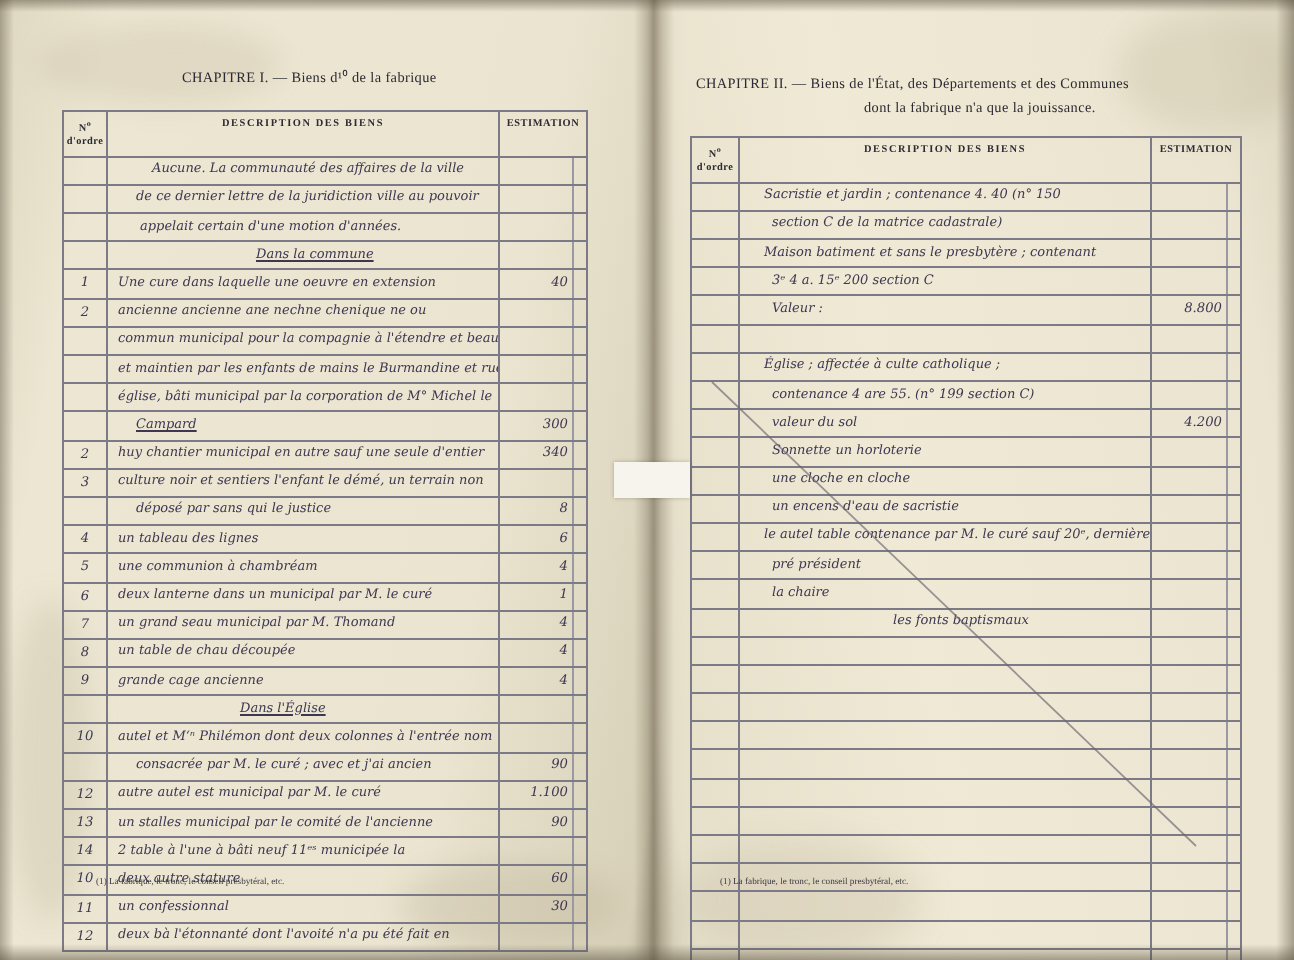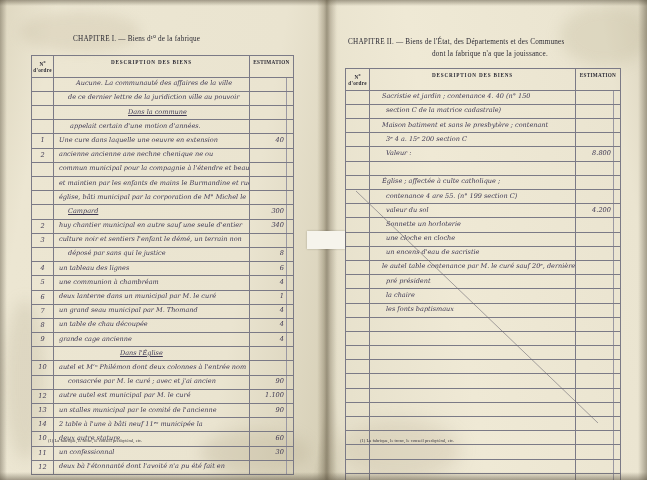--- a/index.html
+++ b/index.html
@@ -152,21 +152,21 @@
 <body>
 
 <div class="scan">
 
   <div class="page left"></div>
 
   <div class="blotch" style="left:20px;top:12px;width:120px;height:40px;background:rgba(190,180,150,.25);filter:blur(6px);"></div>
   <div class="blotch" style="left:200px;top:430px;width:110px;height:45px;background:rgba(180,170,140,.28);filter:blur(7px);"></div>
   <div class="blotch" style="left:5px;top:300px;width:40px;height:160px;background:rgba(175,165,135,.22);filter:blur(7px);"></div>
 
-  <div class="chapter" style="left:73px; top:33px;">
+  <div class="chapter" style="left:91px; top:33px;">
     <span>CHAPITRE I. —  Biens d¹⁰ de la fabrique</span>
   </div>
 
   <table class="reg" style="left:31px; top:55px; width:262px;">
     <colgroup>
       <col style="width:22px">
       <col style="width:196px">
       <col style="width:44px">
     </colgroup>
     <tbody>
@@ -180,26 +180,26 @@
       <td class="desc" style="padding-left:22px !important;">Aucune. La communauté des affaires de la ville</td>
       <td class="amt amtcell"></td>
     </tr>
     <tr class="rowline">
       <td class="num"></td>
       <td class="desc" style="padding-left:14px !important;">de ce dernier lettre de la juridiction ville au pouvoir</td>
       <td class="amt amtcell"></td>
     </tr>
     <tr class="rowline">
       <td class="num"></td>
+      <td class="desc" style="padding-left:16px !important;">appelait certain d'une motion d'années.</td>
+      <td class="amt amtcell"></td>
+    </tr>
+    <tr class="rowline">
+      <td class="num"></td>
       <td class="desc" style="padding-left:74px !important;text-decoration:underline;">Dans la commune</td>
-      <td class="amt amtcell"></td>
-    </tr>
-    <tr class="rowline">
-      <td class="num"></td>
-      <td class="desc" style="padding-left:16px !important;">appelait certain d'une motion d'années.</td>
       <td class="amt amtcell"></td>
     </tr>
     <tr class="rowline">
       <td class="num">1</td>
       <td class="desc">Une cure dans laquelle une oeuvre en extension</td>
       <td class="amt amtcell">40</td>
     </tr>
     <tr class="rowline">
       <td class="num">2</td>
       <td class="desc">ancienne ancienne ane nechne chenique ne ou</td>
@@ -415,21 +415,21 @@
       <td class="desc" style="padding-left:16px !important;">pré président</td>
       <td class="amt amtcell"></td>
     </tr>
     <tr class="rowline">
       <td class="num"></td>
       <td class="desc" style="padding-left:16px !important;">la chaire</td>
       <td class="amt amtcell"></td>
     </tr>
     <tr class="rowline">
       <td class="num"></td>
-      <td class="desc" style="padding-left:16px !important;">les fonts baptismaux</td>
+      <td class="desc" style="padding-left:16px !important;text-align:center;">les fonts baptismaux</td>
       <td class="amt amtcell"></td>
     </tr>
     <tr class="rowline">
       <td class="num"></td>
       <td class="desc"></td>
       <td class="amt amtcell"></td>
     </tr>
     <tr class="rowline">
       <td class="num"></td>
       <td class="desc"></td>

